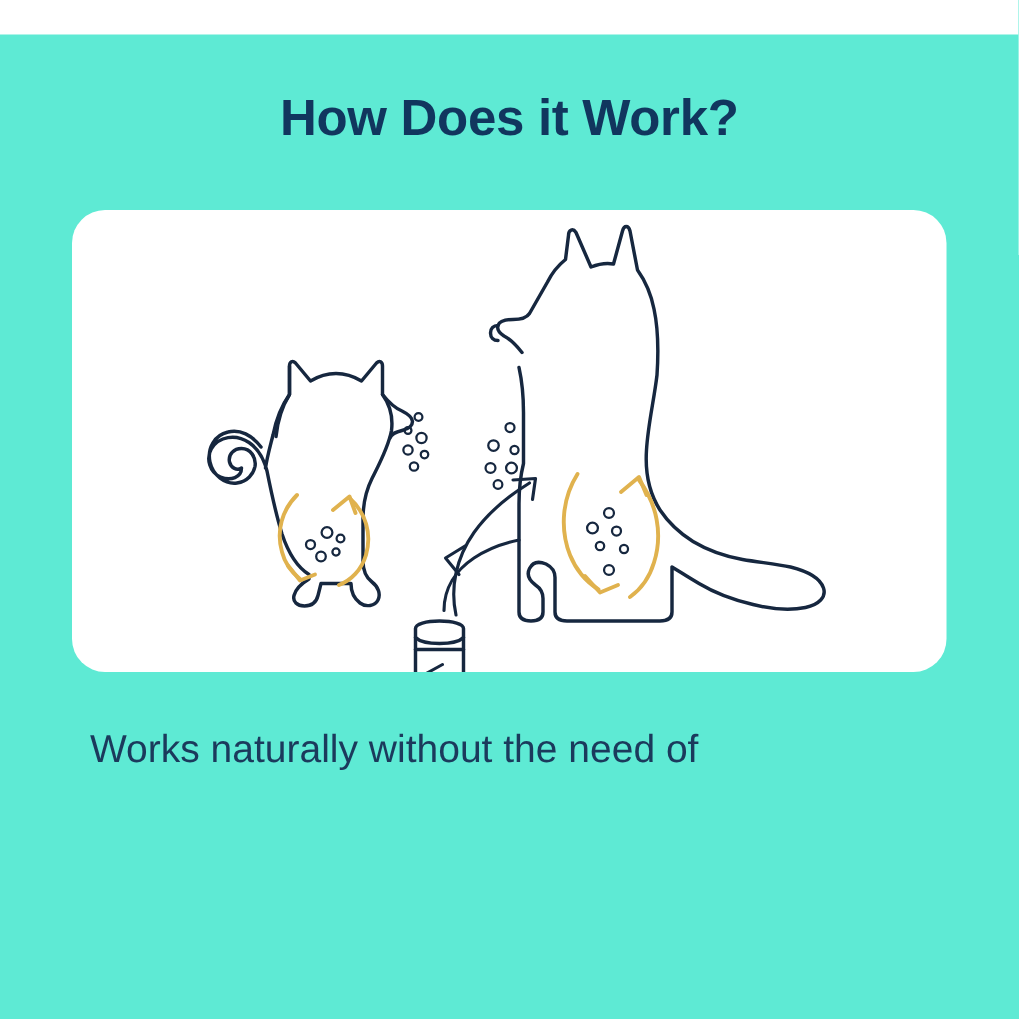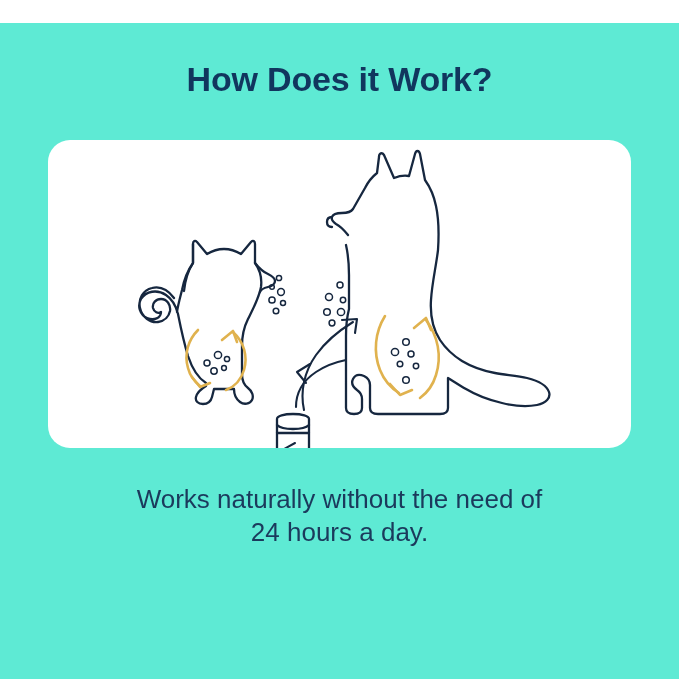--- a/index.html
+++ b/index.html
@@ -44,21 +44,21 @@
   #illustration-card svg {
     display: block;
     width: 583px;
     height: 308px;
   }
   #description {
     position: absolute;
     left: 60px;
     top: 460px;
     width: 559px;
-    text-align: center;
+    text-align: left;
     font-size: 26px;
     line-height: 33px;
     color: #1b3a5c;
   }
   #description .line {
     display: block;
     white-space: nowrap;
   }
   #bottom-bar {
     position: absolute;
@@ -339,18 +339,17 @@
         <circle class="particle" cx="279" cy="172" r="3.3"></circle>
         <circle class="particle" cx="293" cy="172" r="3.6"></circle>
         <circle class="particle" cx="284" cy="183" r="2.9"></circle>
       </g>
 
     </svg>
   </div>
 
   <div id="description">
     <span class="line">Works naturally without the need of</span>
-    <span class="line">24 hours a day.</span>
   </div>
 
   <div id="bottom-bar"></div>
 
 </div>
 
 </body></html>

